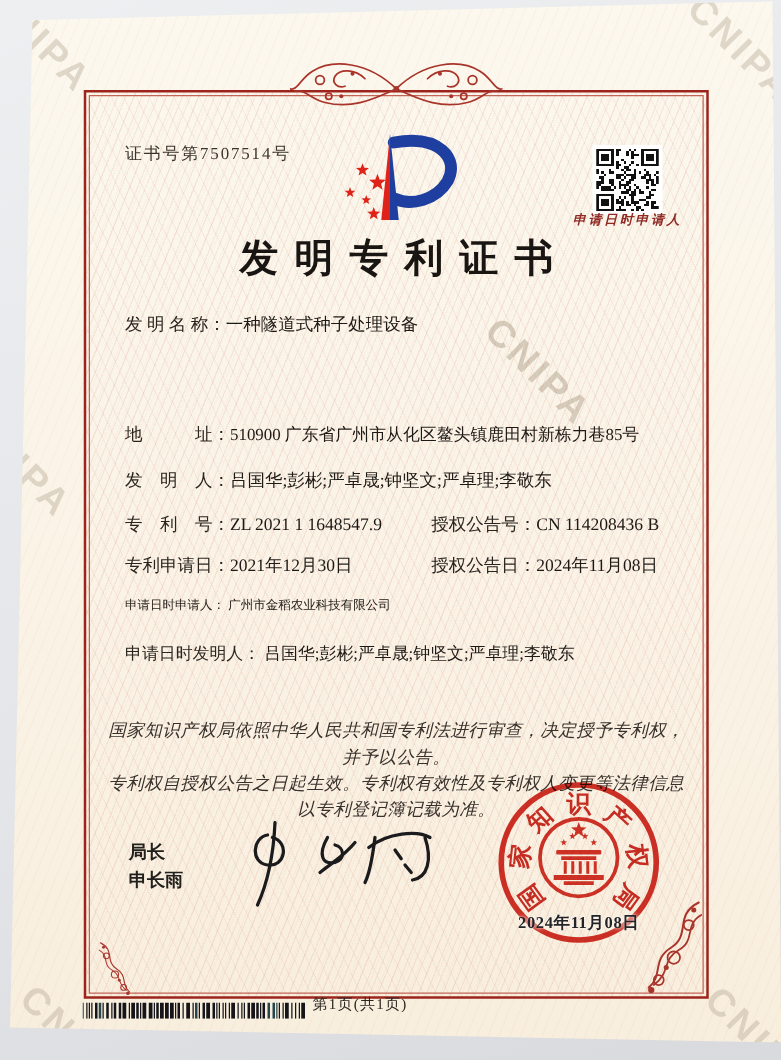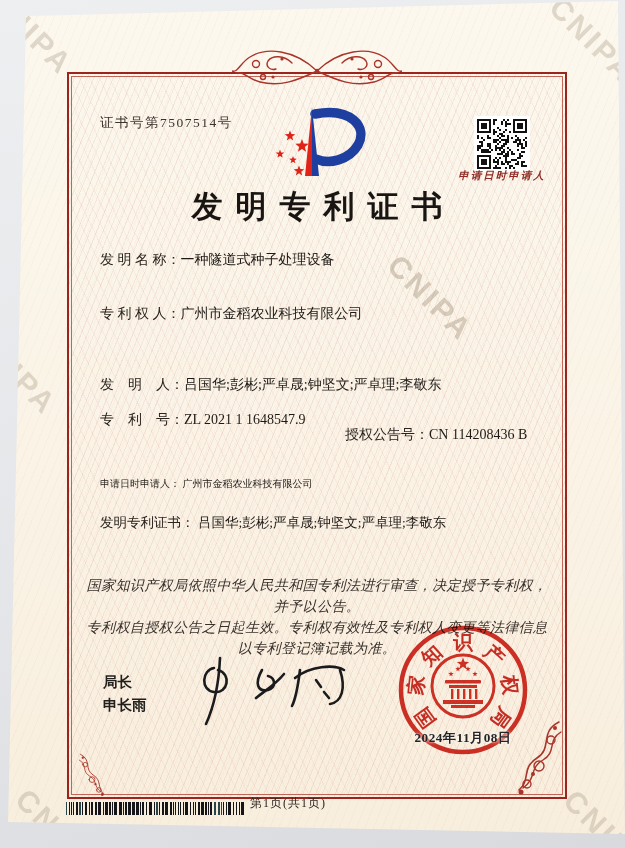--- a/index.html
+++ b/index.html
@@ -39,21 +39,21 @@
            letter-spacing:13px; text-indent:13px; color:#191512; }
 
   .qr-wrap { left:474px; top:116px; width:56px; height:56px; background:#fff; padding:3px; }
   .qr-wrap svg { width:100%; height:100%; shape-rendering:crispEdges; }
   .qr-caption { left:452px; top:169px; width:100px; text-align:center; font-size:10.5px;
                 letter-spacing:2px; color:#8f2b24; font-style:italic; font-weight:bold; }
 
   .row { left:100px; width:445px; font-size:14px; color:#26211c; white-space:nowrap; }
   .row .lbl { color:#2a241e; }
   .row .val { color:#1e1915; }
-  .col-right { position:absolute; left:245px; top:15px; }
+  .col-right { position:absolute; left:245px; top:0; }
 
   .legal { left:80px; top:575px; width:474px; text-align:center; font-style:italic;
            font-size:14px; line-height:21px; color:#38302a; letter-spacing:0.4px; }
 
   .signer { left:103px; top:671px; font-family:"Liberation Sans","DejaVu Sans",sans-serif;
             font-size:14.5px; font-weight:bold; color:#22201d; line-height:23px; }
 
   .signature { left:192px; top:640px; z-index:5; }
   .signature path { stroke:#1b1b1d; stroke-width:2.6; fill:none; stroke-linecap:round; stroke-linejoin:round; }
 
@@ -319,37 +319,43 @@
           <rect x="18" y="24" width="1" height="1" fill="#111"></rect>
         </svg>
     </div>
     <div class="abs qr-caption">申请日时申请人</div>
 
     <div class="abs row" style="top:251px;">
       <span class="lbl">发 明 名 称：</span><span class="val">一种隧道式种子处理设备</span>
     </div>
 
     <div class="abs title">发明专利证书</div>
-    <div class="abs row" style="top:305px;">
-      <span class="lbl">专 利 权 人：</span><span class="val">广州市金稻农业科技有限公司</span>
+    <div class="abs row" style="top:339px; font-size:13.5px;">
+      <span class="lbl" style="font-size:14px;">地　　　址：</span><span class="val">510900 广东省广州市从化区鳌头镇鹿田村新栋力巷85号</span>
     </div>
     <div class="abs row" style="top:376px;">
       <span class="lbl">发　明　人：</span><span class="val">吕国华;彭彬;严卓晟;钟坚文;严卓理;李敬东</span>
     </div>
     <div class="abs row" style="top:411px;">
       <span class="lbl">专　利　号：</span><span class="val">ZL 2021 1 1648547.9</span>
       <span class="col-right">
         <span class="lbl">授权公告号：</span><span class="val">CN 114208436 B</span>
       </span>
     </div>
+    <div class="abs row" style="top:444px;">
+      <span class="lbl">专利申请日：</span><span class="val">2021年12月30日</span>
+      <span class="col-right">
+        <span class="lbl">授权公告日：</span><span class="val">2024年11月08日</span>
+      </span>
+    </div>
     <div class="abs row" style="top:477px; font-size:10px;">
       <span class="lbl">申请日时申请人：</span> <span class="val">广州市金稻农业科技有限公司</span>
     </div>
     <div class="abs row" style="top:514px; font-size:13.5px;">
-      <span class="lbl">发明专利证书：</span> <span class="val">吕国华;彭彬;严卓晟;钟坚文;严卓理;李敬东</span>
+      <span class="lbl">申请日时发明人：</span> <span class="val">吕国华;彭彬;严卓晟;钟坚文;严卓理;李敬东</span>
     </div>
 
     <div class="abs legal">
       <div>国家知识产权局依照中华人民共和国专利法进行审查，决定授予专利权，并予以公告。</div>
       <div>专利权自授权公告之日起生效。专利权有效性及专利权人变更等法律信息以专利登记簿记载为准。</div>
     </div>
 
     <div class="abs signer">
       <div>局长</div>
       <div>申长雨</div>

